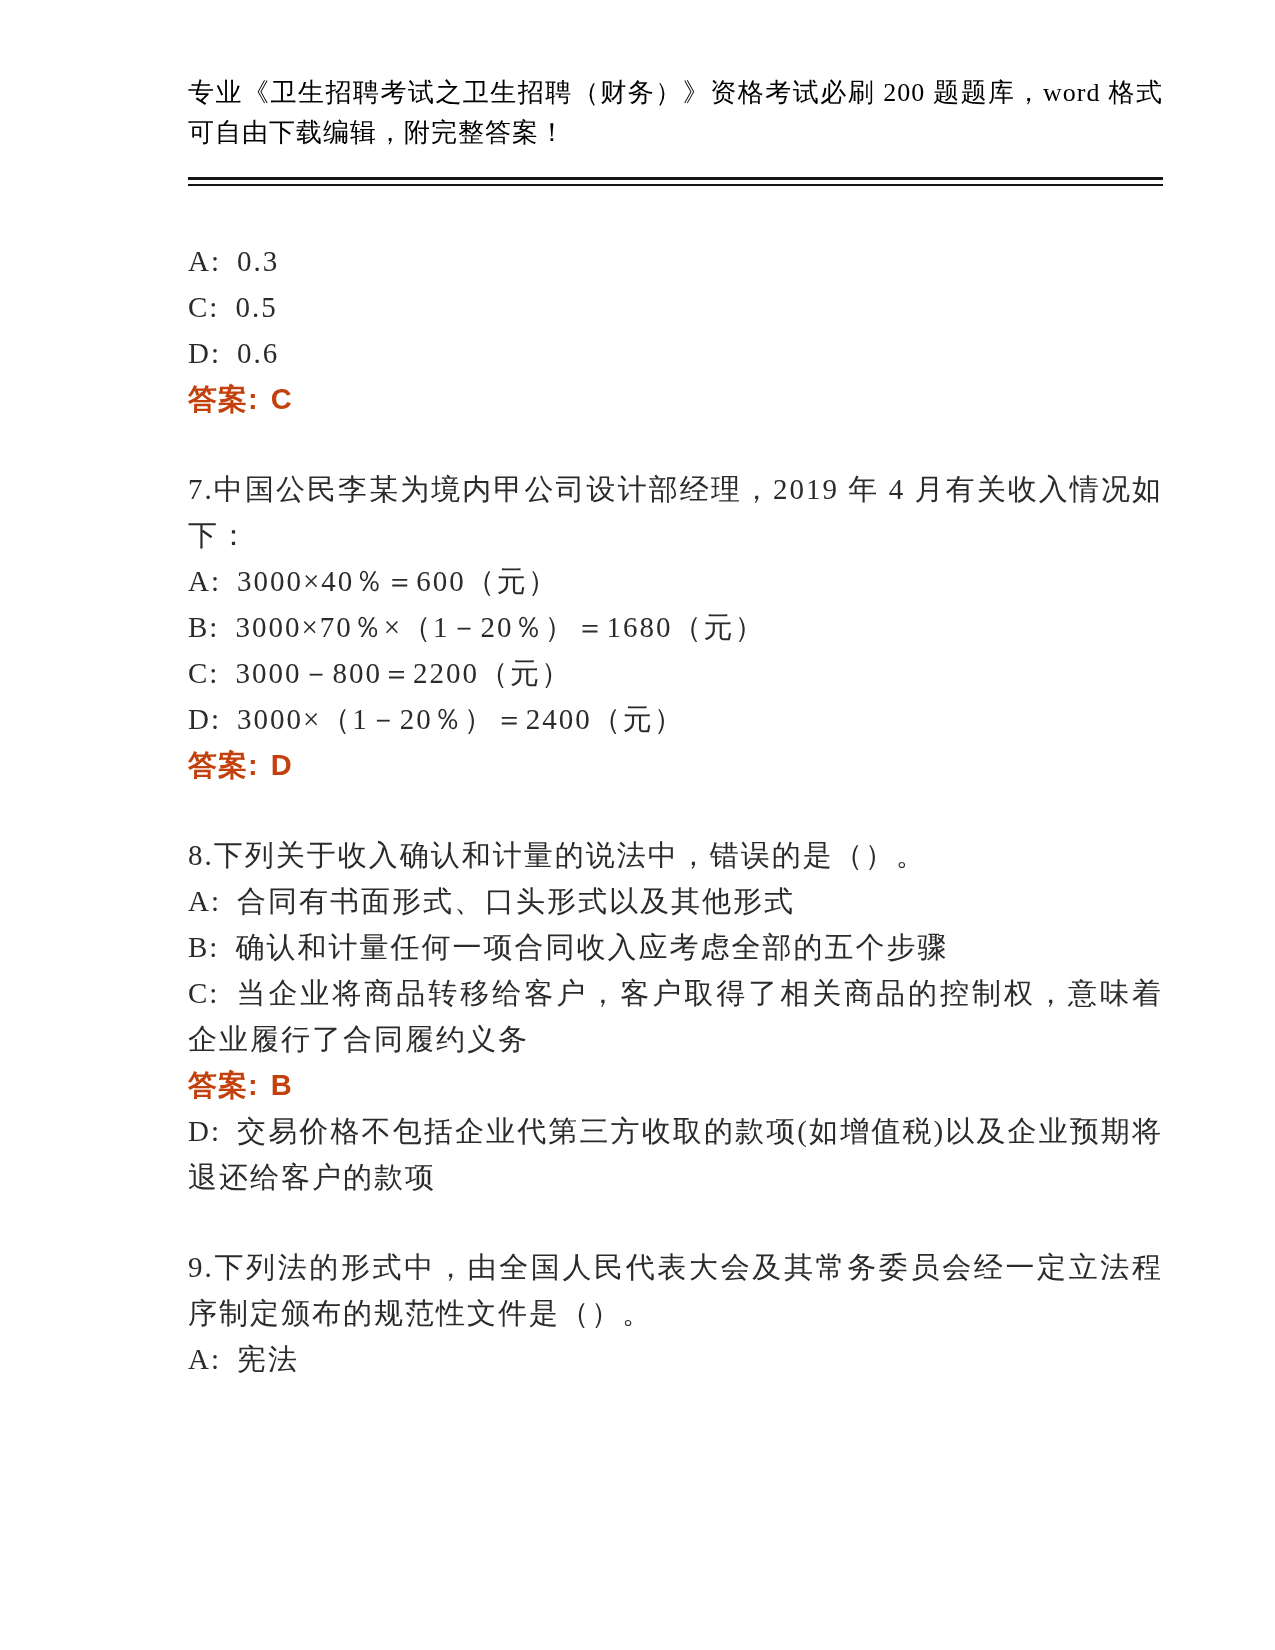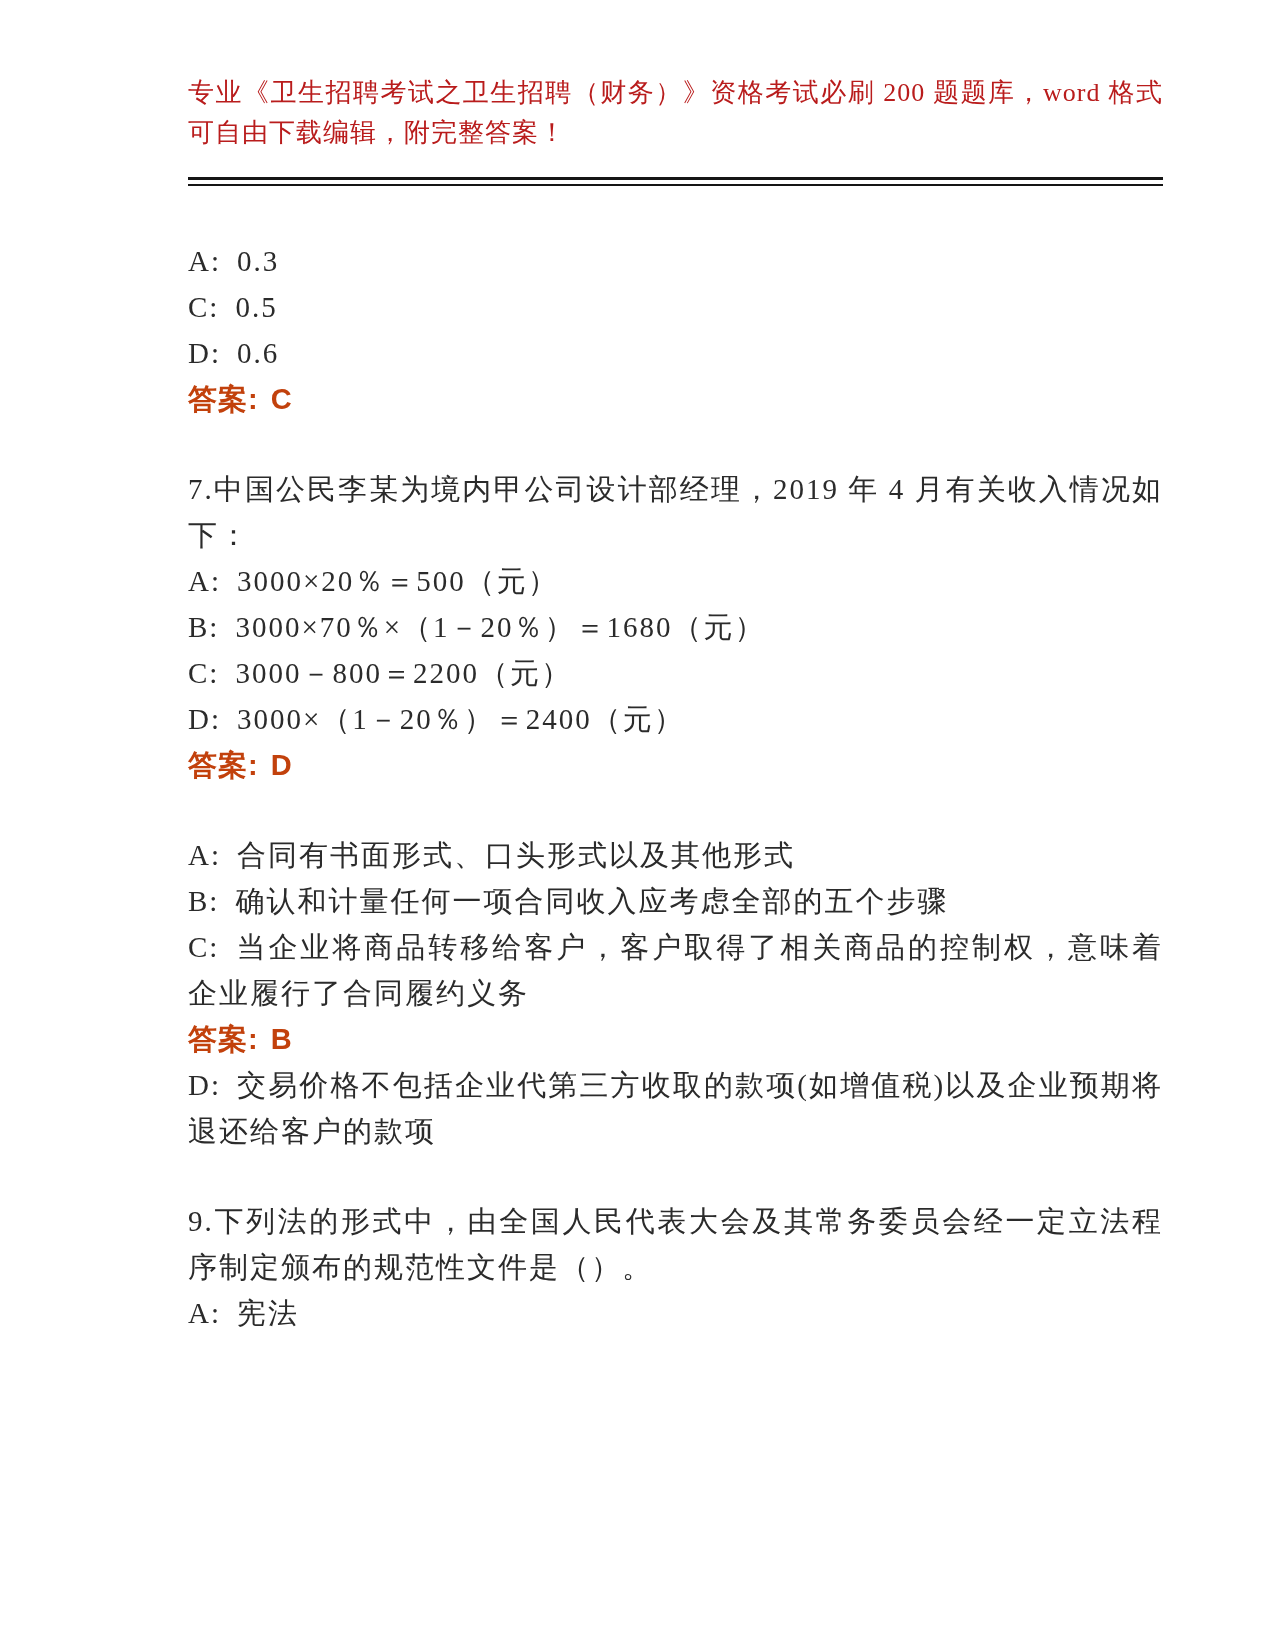--- a/index.html
+++ b/index.html
@@ -16,21 +16,21 @@
     width: 1275px;
     height: 1650px;
     padding: 73px 112px 0 188px;
   }
   .doc-header {
     margin: 0;
     font-size: 26px;
     line-height: 40px;
     letter-spacing: 1px;
     text-align: justify;
-    color: #b91c1c;
+    color: #000000;
   }
   .double-rule {
     margin-top: 24px;
     height: 4px;
     border-top: 3px solid #151515;
     border-bottom: 2px solid #151515;
   }
   .question { margin-top: 44px; }
   .question.first { margin-top: 52px; }
   .line {
@@ -60,28 +60,29 @@
 
   <section class="question first">
     <p class="line"><span class="opt-label">A:</span><span>0.3</span></p>
     <p class="line"><span class="opt-label">C:</span><span>0.5</span></p>
     <p class="line"><span class="opt-label">D:</span><span>0.6</span></p>
     <p class="line answer-line"><span>答案:</span><span class="ans-val">C</span></p>
   </section>
 
   <section class="question">
     <p class="line">7.中国公民李某为境内甲公司设计部经理，2019 年 4 月有关收入情况如下：</p>
-    <p class="line"><span class="opt-label">A:</span><span>3000×20％＝500（元）</span></p>
+    <p class="line"><span class="opt-label">A:</span><span>3000×40％＝600（元）</span></p>
     <p class="line"><span class="opt-label">B:</span><span>3000×70％×（1－20％）＝1680（元）</span></p>
     <p class="line"><span class="opt-label">C:</span><span>3000－800＝2200（元）</span></p>
     <p class="line"><span class="opt-label">D:</span><span>3000×（1－20％）＝2400（元）</span></p>
     <p class="line answer-line"><span>答案:</span><span class="ans-val">D</span></p>
   </section>
 
   <section class="question">
+    <p class="line">8.下列关于收入确认和计量的说法中，错误的是（）。</p>
     <p class="line"><span class="opt-label">A:</span><span>合同有书面形式、口头形式以及其他形式</span></p>
     <p class="line"><span class="opt-label">B:</span><span>确认和计量任何一项合同收入应考虑全部的五个步骤</span></p>
     <p class="line"><span class="opt-label">C:</span><span>当企业将商品转移给客户，客户取得了相关商品的控制权，意味着企业履行了合同履约义务</span></p>
     <p class="line answer-line"><span>答案:</span><span class="ans-val">B</span></p>
     <p class="line"><span class="opt-label">D:</span><span>交易价格不包括企业代第三方收取的款项(如增值税)以及企业预期将退还给客户的款项</span></p>
   </section>
 
   <section class="question">
     <p class="line">9.下列法的形式中，由全国人民代表大会及其常务委员会经一定立法程序制定颁布的规范性文件是（）。</p>
     <p class="line"><span class="opt-label">A:</span><span>宪法</span></p>

